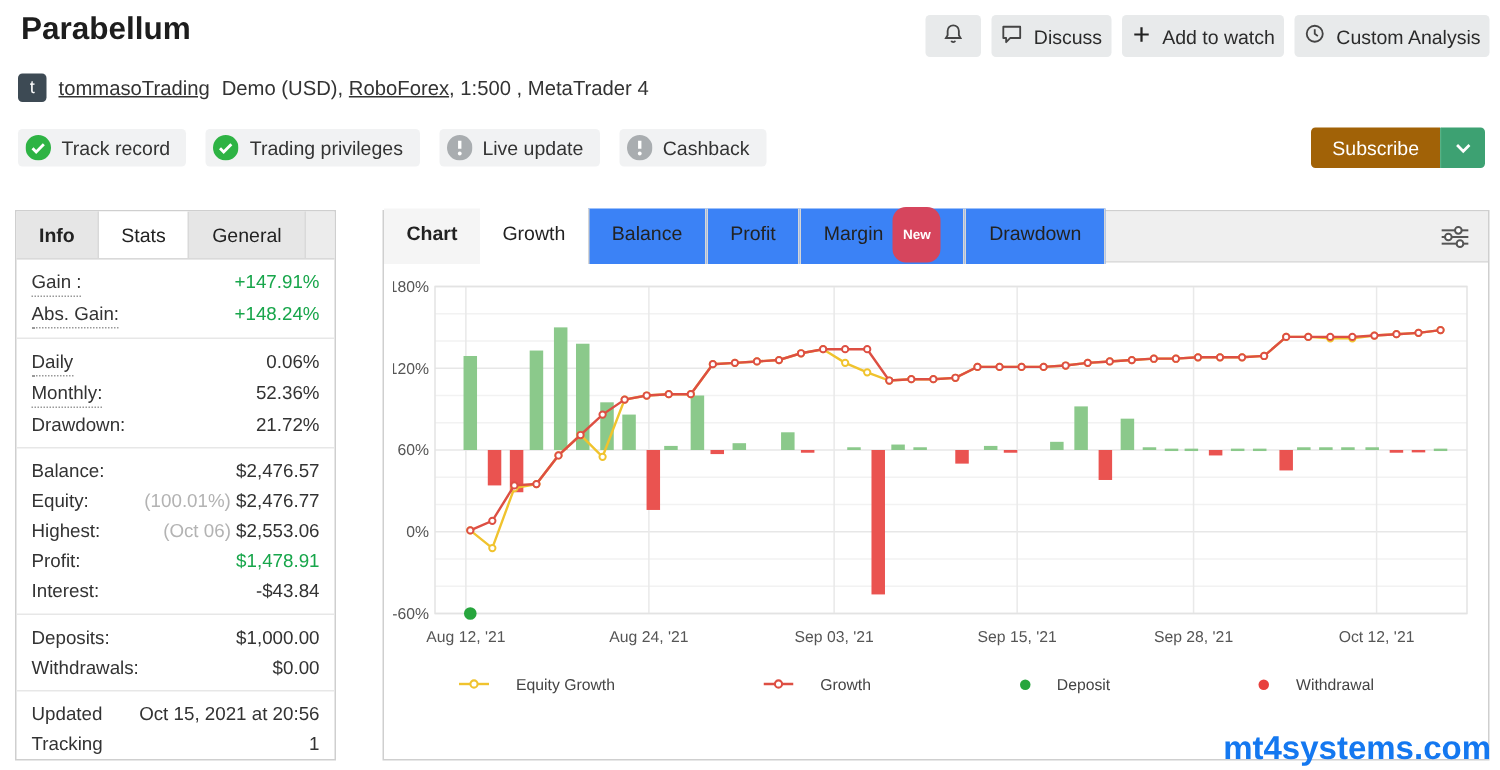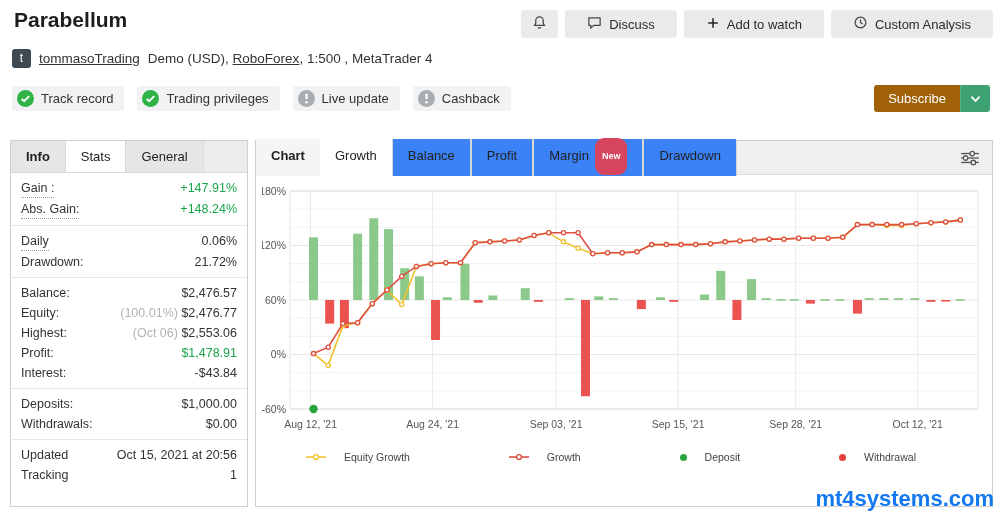--- a/index.html
+++ b/index.html
@@ -2,41 +2,41 @@
 <html><head>
 <meta charset="utf-8">
 <style>
   * { margin:0; padding:0; box-sizing:border-box; }
   body { font-family:"Liberation Sans", sans-serif; background:#fff; }
   .page { position:relative; width:1000px; height:513px; background:#fff; overflow:hidden; }
 
   .title { position:absolute; left:14px; top:8px; font-size:21px; font-weight:bold; color:#1d1d1d; }
 
   .header-actions { position:absolute; top:10px; right:7px; display:flex; gap:7px; }
-  .hbtn { display:flex; align-items:center; gap:7px; height:28px; padding:0 22px; background:#e8eaeb;
+  .hbtn { display:flex; align-items:center; gap:7px; height:28px; padding:0 6px; background:#e8eaeb;
           border:none; border-radius:3px; font-family:inherit; font-size:13px; color:#2b2b2b; cursor:pointer; }
   .hbtn.icon-only { padding:0 11px; }
 
   .account-row { position:absolute; left:12px; top:49px; display:flex; align-items:center; gap:8px; font-size:13.5px; color:#333; }
   .tbadge { display:inline-block; width:19px; height:19px; background:#3d4a54; color:#fff; border-radius:3px;
             text-align:center; line-height:19px; font-size:12px; }
   .userlink { color:#333; text-decoration:underline; cursor:pointer; }
   .brokerlink { color:#333; text-decoration:underline; cursor:pointer; }
 
   .badge-row { position:absolute; left:12px; top:85px; width:978px; display:flex; align-items:center; gap:13px; }
   .pill { display:flex; align-items:center; gap:7px; height:25px; padding:0 11px 0 5px; background:#f1f2f3; border-radius:3px;
           font-size:13px; color:#333; }
   .pill svg { display:block; }
   .subscribe-wrap { margin-left:auto; display:flex; }
   .sub-main { height:27px; padding:0 14px; background:#a16207; color:#fff; border:none; border-radius:3px 0 0 3px;
               font-family:inherit; font-size:13px; cursor:pointer; }
   .sub-caret { height:27px; width:30px; background:#3da172; border:none; border-left:1px solid #57b286;
                border-radius:0 3px 3px 0; cursor:pointer; display:flex; align-items:center; justify-content:center; }
 
-  .left-panel { position:absolute; left:10px; top:140px; width:238px; height:367px; border:1px solid #cfcfcf; background:#fff; }
+  .left-panel { position:absolute; left:10px; top:140px; width:214px; height:367px; border:1px solid #cfcfcf; background:#fff; }
   .lp-tabs { display:flex; background:#ececec; border-bottom:1px solid #d9d9d9; height:32px; }
   .lp-tab { padding:0 15px; line-height:32px; font-size:13px; color:#222; background:#e6e6e6; border-right:1px solid #d9d9d9; cursor:pointer; }
   .lp-tab.bold { font-weight:bold; }
   .lp-tab.active { background:#fff; }
   .lp-body { padding:5px 0 0 0; }
   .lrow { display:flex; justify-content:space-between; align-items:baseline; padding:1.5px 10px; font-size:12.5px; color:#333; line-height:17px; }
   .lrow .lbl { color:#333; }
   .lrow .lbl.dotted { border-bottom:1px dotted #999; }
   .lrow .val { color:#333; text-align:right; }
   .val.green { color:#18a64b; }
@@ -166,20 +166,24 @@
           <span class="val green">+147.91%</span>
         </div>
         <div class="lrow">
           <span class="lbl dotted">Abs. Gain:</span>
           <span class="val green">+148.24%</span>
         </div>
         <div class="lsep"></div>
         <div class="lrow">
           <span class="lbl dotted">Daily</span>
           <span class="val">0.06%</span>
+        </div>
+        <div class="lrow">
+          <span class="lbl dotted">Monthly:</span>
+          <span class="val">52.36%</span>
         </div>
         <div class="lrow">
           <span class="lbl">Drawdown:</span>
           <span class="val">21.72%</span>
         </div>
         <div class="lsep"></div>
         <div class="lrow">
           <span class="lbl">Balance:</span>
           <span class="val">$2,476.57</span>
         </div>

